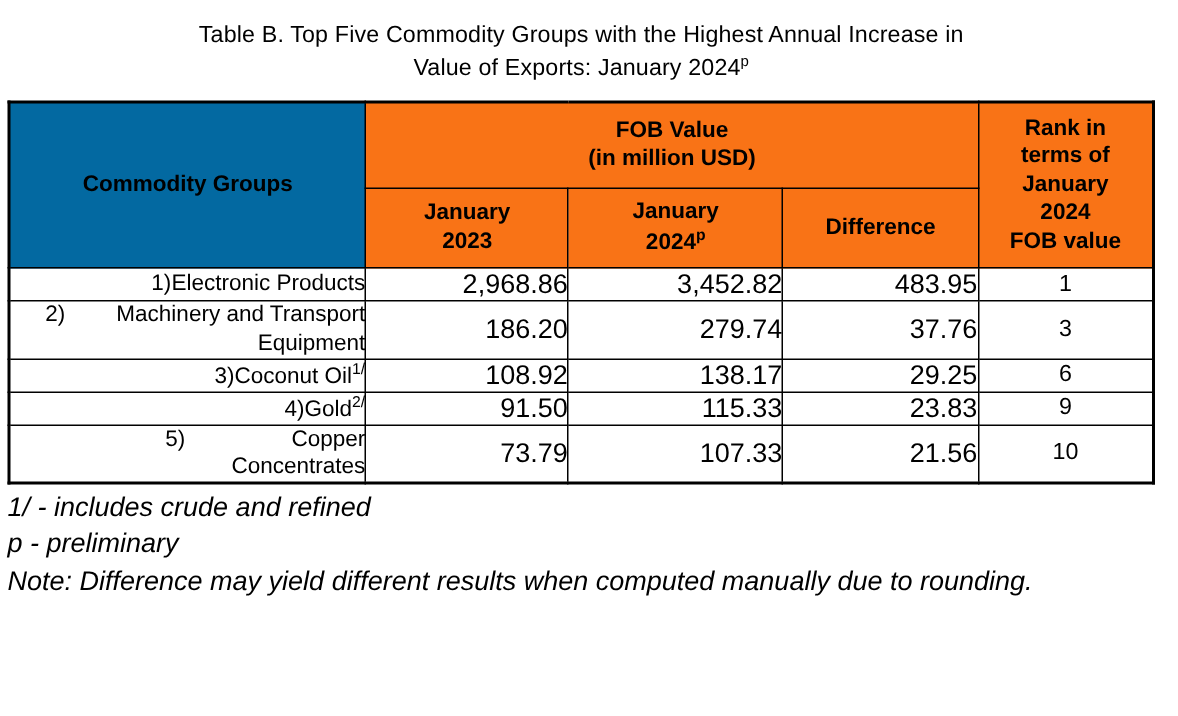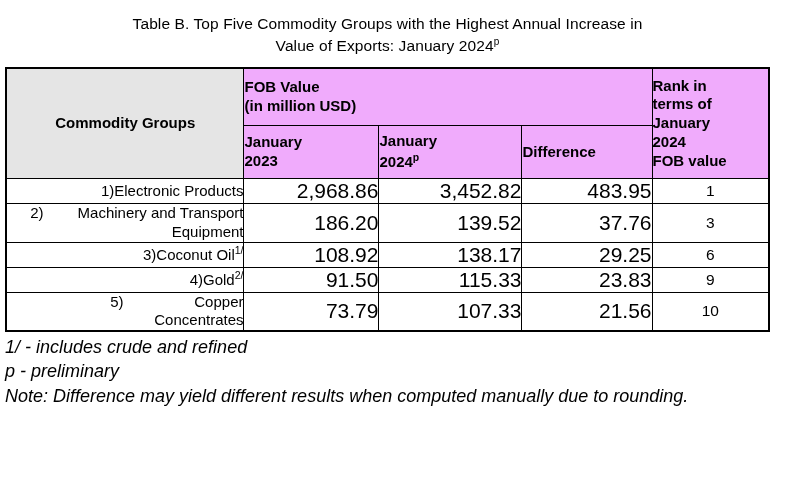--- a/index.html
+++ b/index.html
@@ -39,30 +39,30 @@
     table-layout: fixed;
   }
   table.tbl th, table.tbl td {
     border: 1px solid #000000;
     padding: 0;
   }
   .outer {
     border: 2px solid #000000;
   }
   th.hdr {
-    background: #f0abfc;
+    background: #f97316;
     font-weight: bold;
     font-size: 15px;
-    text-align: left;
+    text-align: center;
     vertical-align: middle;
     line-height: 1.25;
     padding: 6px 4px;
   }
   th.hdr-left {
-    background: #e5e5e5;
+    background: #0369a1;
     font-weight: bold;
     font-size: 15px;
     text-align: center;
     vertical-align: middle;
     line-height: 1.25;
     padding: 6px 6px;
   }
   th.fob-top {
     height: 56px;
   }
@@ -79,21 +79,21 @@
   td.name .num {
     display: inline-block;
     width: 22px;
   }
   td.name .wrapped {
     display: inline-block;
     vertical-align: top;
     max-width: 200px;
   }
   td.num-cell {
-    font-size: 21px;
+    font-size: 18px;
     text-align: right;
     vertical-align: middle;
     padding: 5px 10px 5px 4px;
   }
   td.rank-cell {
     font-size: 15.5px;
     text-align: center;
     vertical-align: middle;
     padding: 5px 4px;
   }
@@ -167,21 +167,21 @@
         <td class="num-cell">3,452.82</td>
         <td class="num-cell">483.95</td>
         <td class="rank-cell">1</td>
       </tr>
 
       <tr>
         <td class="name">
           <span class="num">2)</span><span class="wrapped">Machinery and Transport Equipment</span>
         </td>
         <td class="num-cell">186.20</td>
-        <td class="num-cell">139.52</td>
+        <td class="num-cell">279.74</td>
         <td class="num-cell">37.76</td>
         <td class="rank-cell">3</td>
       </tr>
 
       <tr>
         <td class="name">
           <span class="num">3)</span><span>Coconut Oil</span><sup class="fn">1/</sup>
         </td>
         <td class="num-cell">108.92</td>
         <td class="num-cell">138.17</td>

